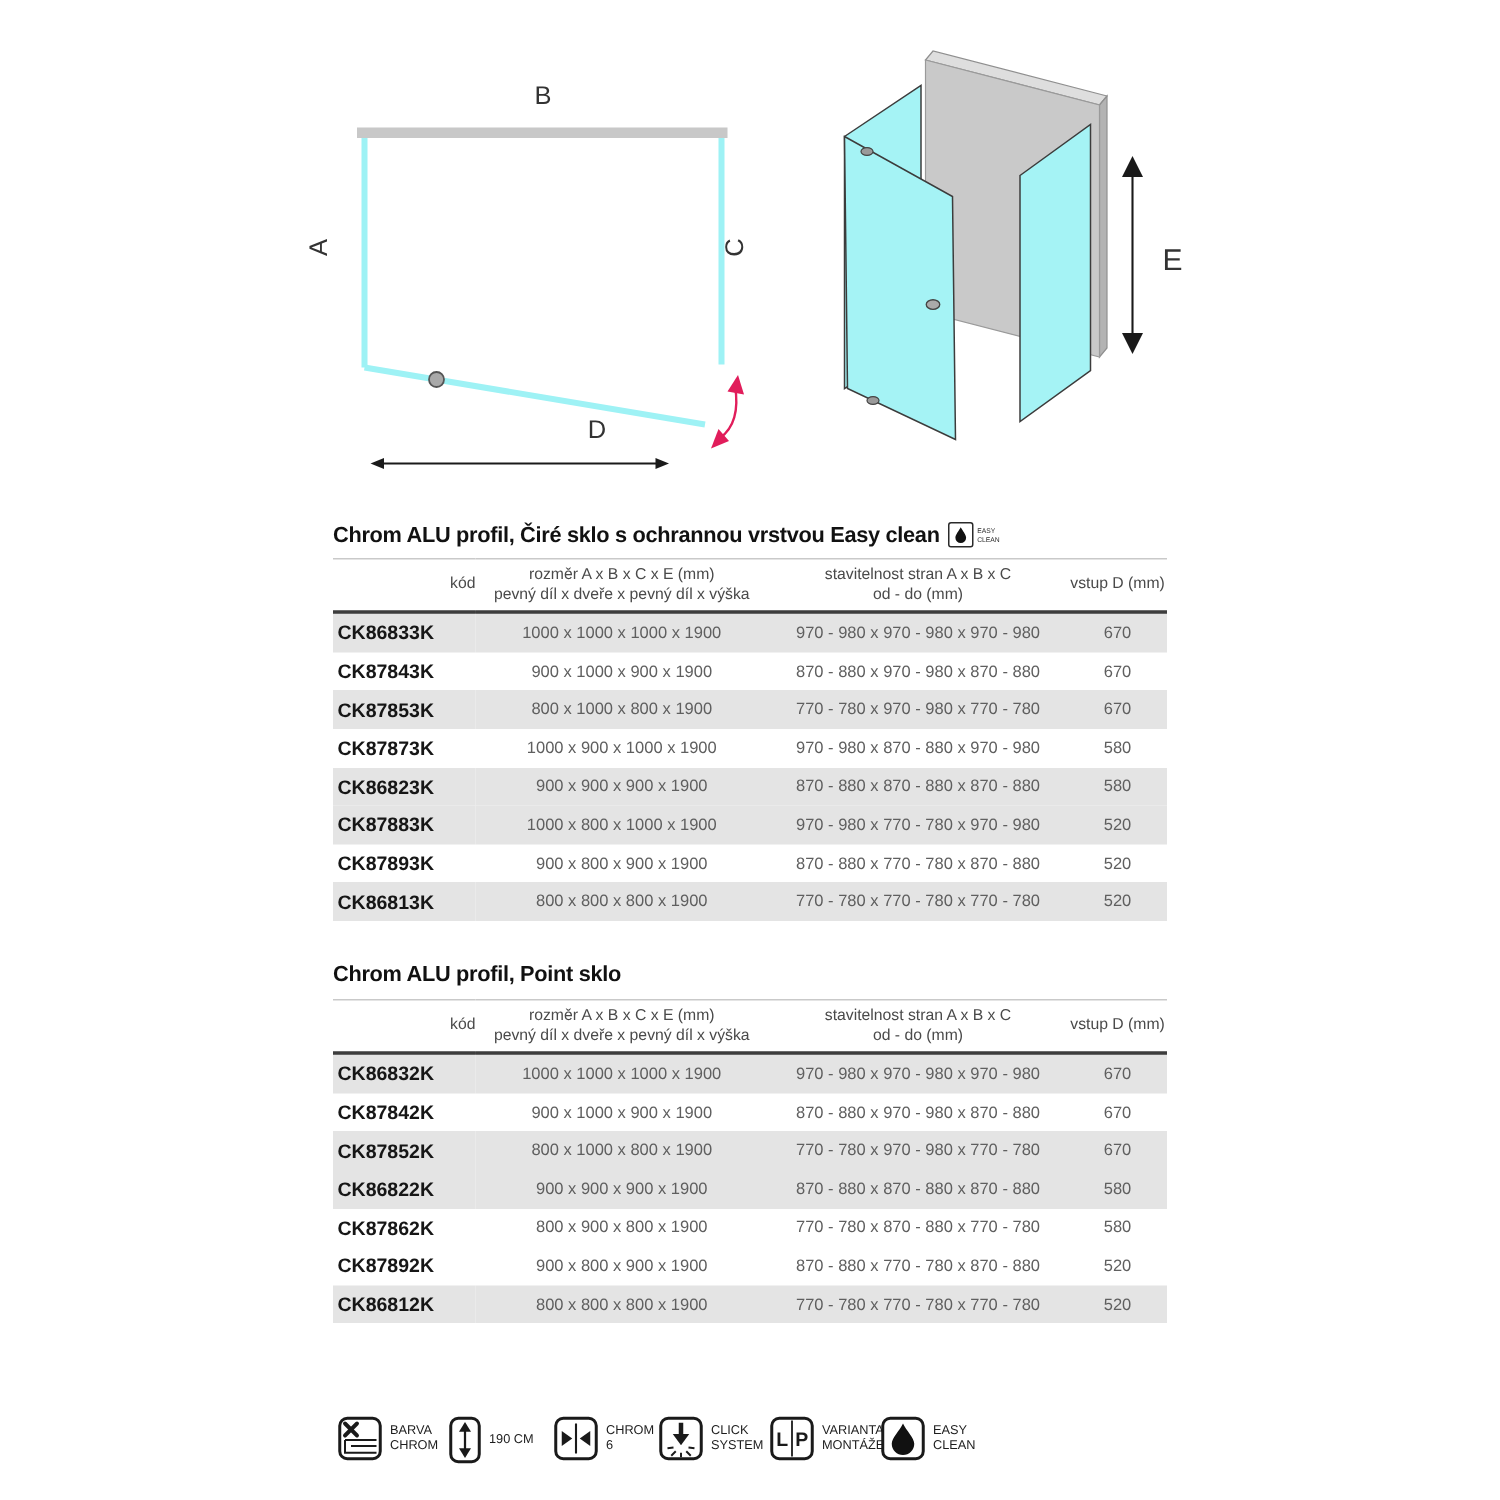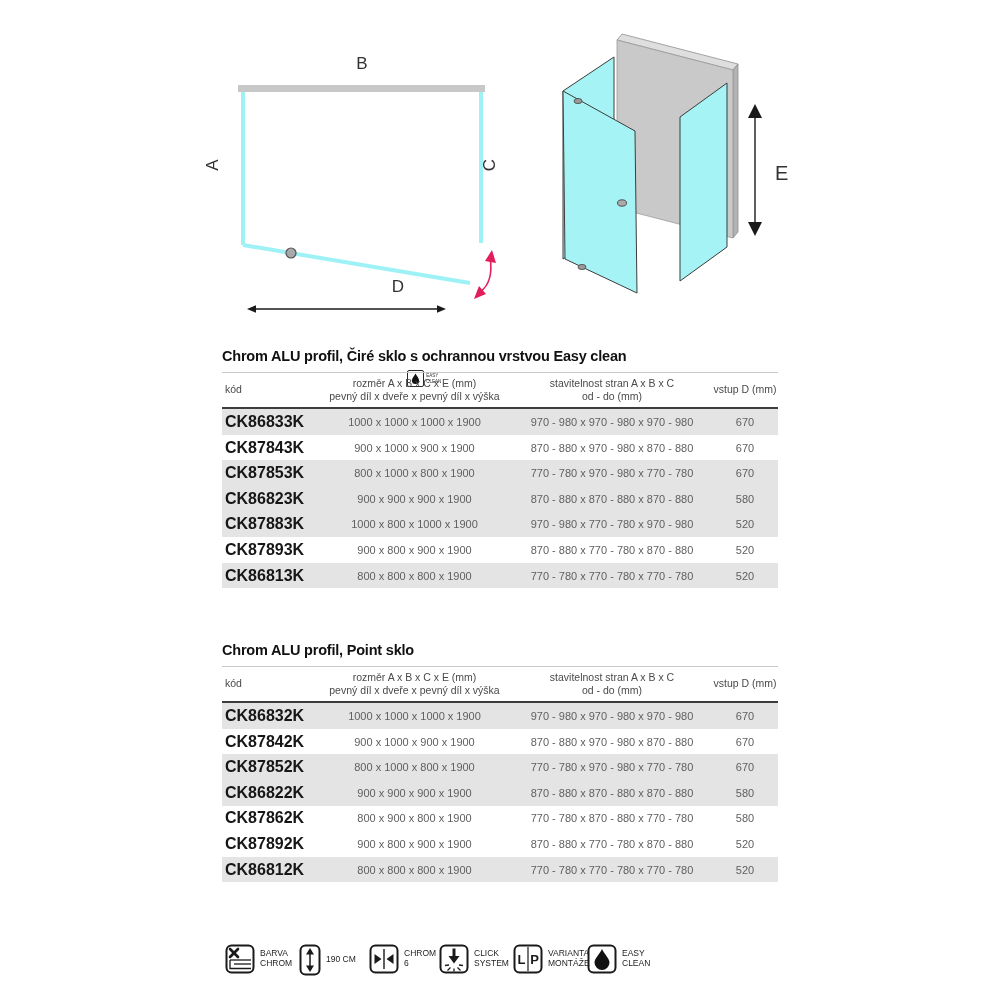--- a/index.html
+++ b/index.html
@@ -8,47 +8,47 @@
     font-family:"Liberation Sans", sans-serif;color:#1a1a1a;overflow:hidden;
   }
   svg text{font-family:"Liberation Sans", sans-serif;}
   .plan-svg{position:absolute;left:200px;top:45px;}
   .iso-svg{position:absolute;left:545px;top:20px;}
 
   .section-title{
     position:absolute;left:222px;margin:0;font-size:14.5px;font-weight:700;color:#111;
     letter-spacing:-0.2px;display:flex;align-items:center;gap:6px;white-space:nowrap;
   }
-  .title-1{top:348px;flex-direction:column;}
+  .title-1{top:348px;}
   .title-2{top:642px;align-items:center;}
   .ec-badge{display:inline-flex;align-items:center;gap:2px;}
   .ec-badge .box{width:15px;height:15px;border:1px solid #2a2a2a;border-radius:2px;
     display:flex;align-items:center;justify-content:center;}
   .ec-badge .tiny{font-size:4.5px;font-weight:400;color:#333;line-height:1.15;letter-spacing:0;}
 
   table.spec{
     position:absolute;left:222px;width:556px;border-collapse:collapse;table-layout:fixed;
   }
   .tbl-1{top:372px;}
   .tbl-2{top:666px;}
   table.spec col.c-code{width:95px;}
   table.spec col.c-size{width:195px;}
   table.spec col.c-adj{width:200px;}
   table.spec col.c-ent{width:66px;}
   table.spec thead th{
     font-weight:400;font-size:10.5px;color:#4a4a4a;line-height:1.2;padding:4px 0 5px 0;
     border-top:1px solid #c9c9c9;border-bottom:2px solid #3d3d3d;vertical-align:middle;
   }
-  table.spec thead th.h-code{text-align:left;padding-left:3px;}
+  table.spec thead th.h-code{text-align:right;padding-left:3px;}
   table.spec thead th.h-mid,table.spec thead th.h-ent{text-align:center;}
   table.spec tbody td{
     height:25.6px;font-size:11px;color:#5f5f5f;text-align:center;padding:0;
   }
   table.spec tbody td.code{
-    text-align:left;padding-left:3px;font-weight:700;font-size:16px;color:#161616;
+    text-align:left;padding-left:3px;font-weight:700;font-size:13px;color:#161616;
   }
   table.spec tbody tr.alt{background:#e4e4e4;}
 
   .footer{position:absolute;left:225px;top:944px;height:44px;}
   .fitem{position:absolute;top:0;display:flex;align-items:center;gap:5px;}
   .fitem .lbl{font-size:8.5px;color:#1d1d1d;line-height:1.15;letter-spacing:0;white-space:nowrap;}
 </style>
 </head>
 <body>
 
@@ -150,20 +150,26 @@
           <td>900 x 1000 x 900 x 1900</td>
           <td>870 - 880 x 970 - 980 x 870 - 880</td>
           <td>670</td>
         </tr>
         <tr class="alt">
           <td class="code">CK87853K</td>
           <td>800 x 1000 x 800 x 1900</td>
           <td>770 - 780 x 970 - 980 x 770 - 780</td>
           <td>670</td>
         </tr>
+        <tr>
+          <td class="code">CK87873K</td>
+          <td>1000 x 900 x 1000 x 1900</td>
+          <td>970 - 980 x 870 - 880 x 970 - 980</td>
+          <td>580</td>
+        </tr>
         <tr class="alt">
           <td class="code">CK86823K</td>
           <td>900 x 900 x 900 x 1900</td>
           <td>870 - 880 x 870 - 880 x 870 - 880</td>
           <td>580</td>
         </tr>
         <tr class="alt">
           <td class="code">CK87883K</td>
           <td>1000 x 800 x 1000 x 1900</td>
           <td>970 - 980 x 770 - 780 x 970 - 980</td>

